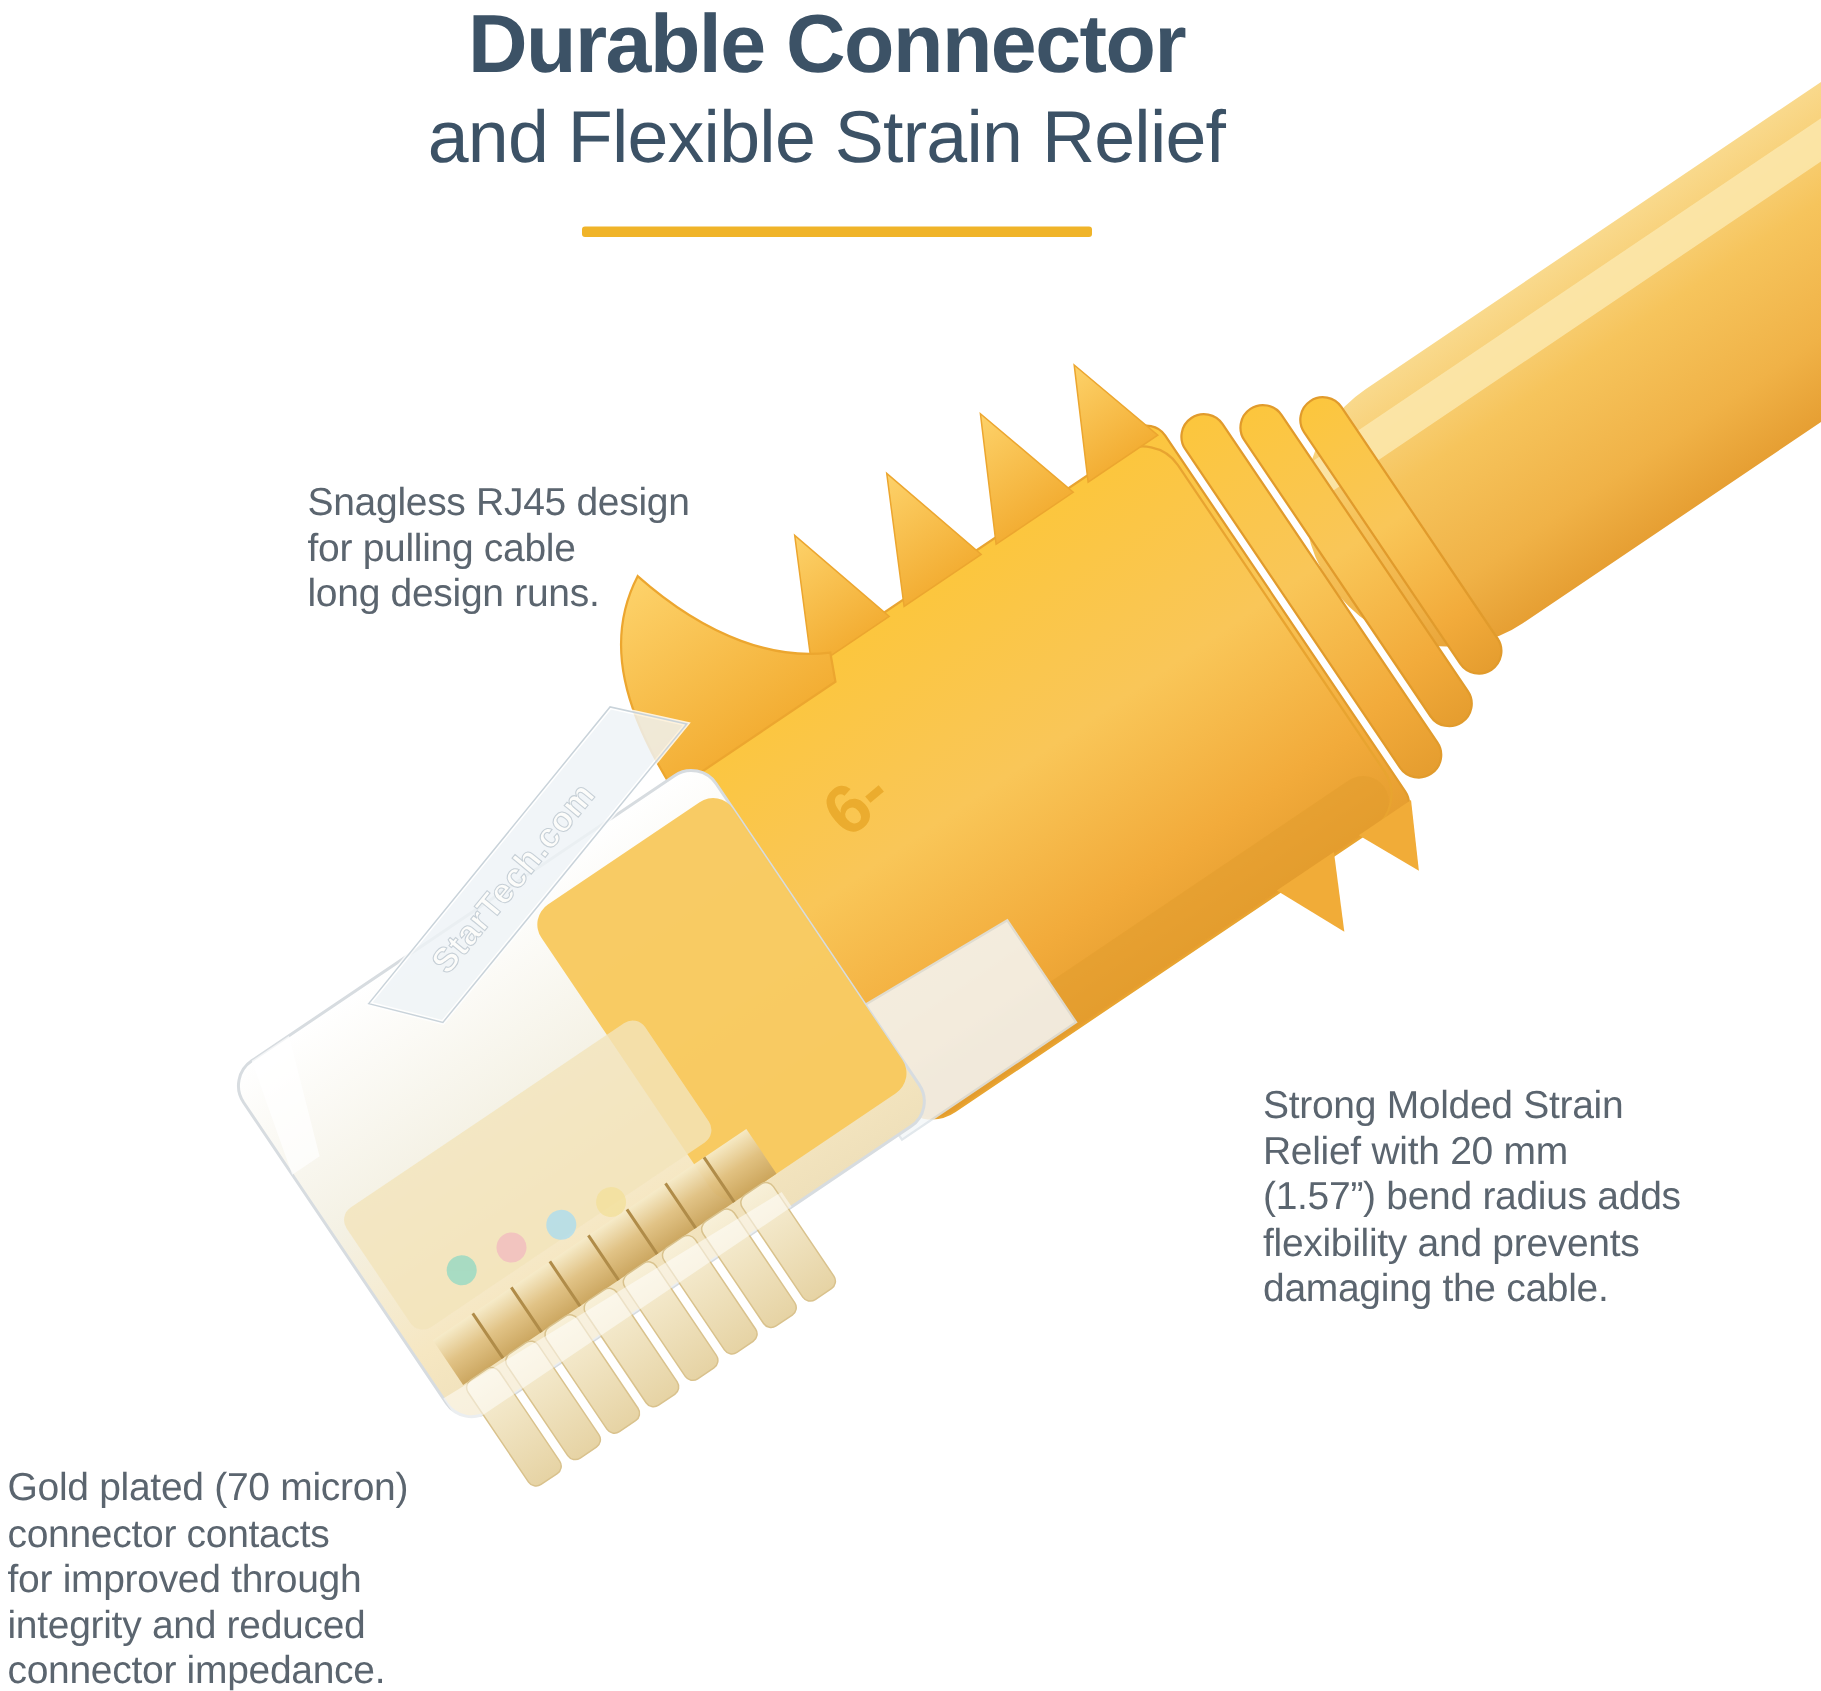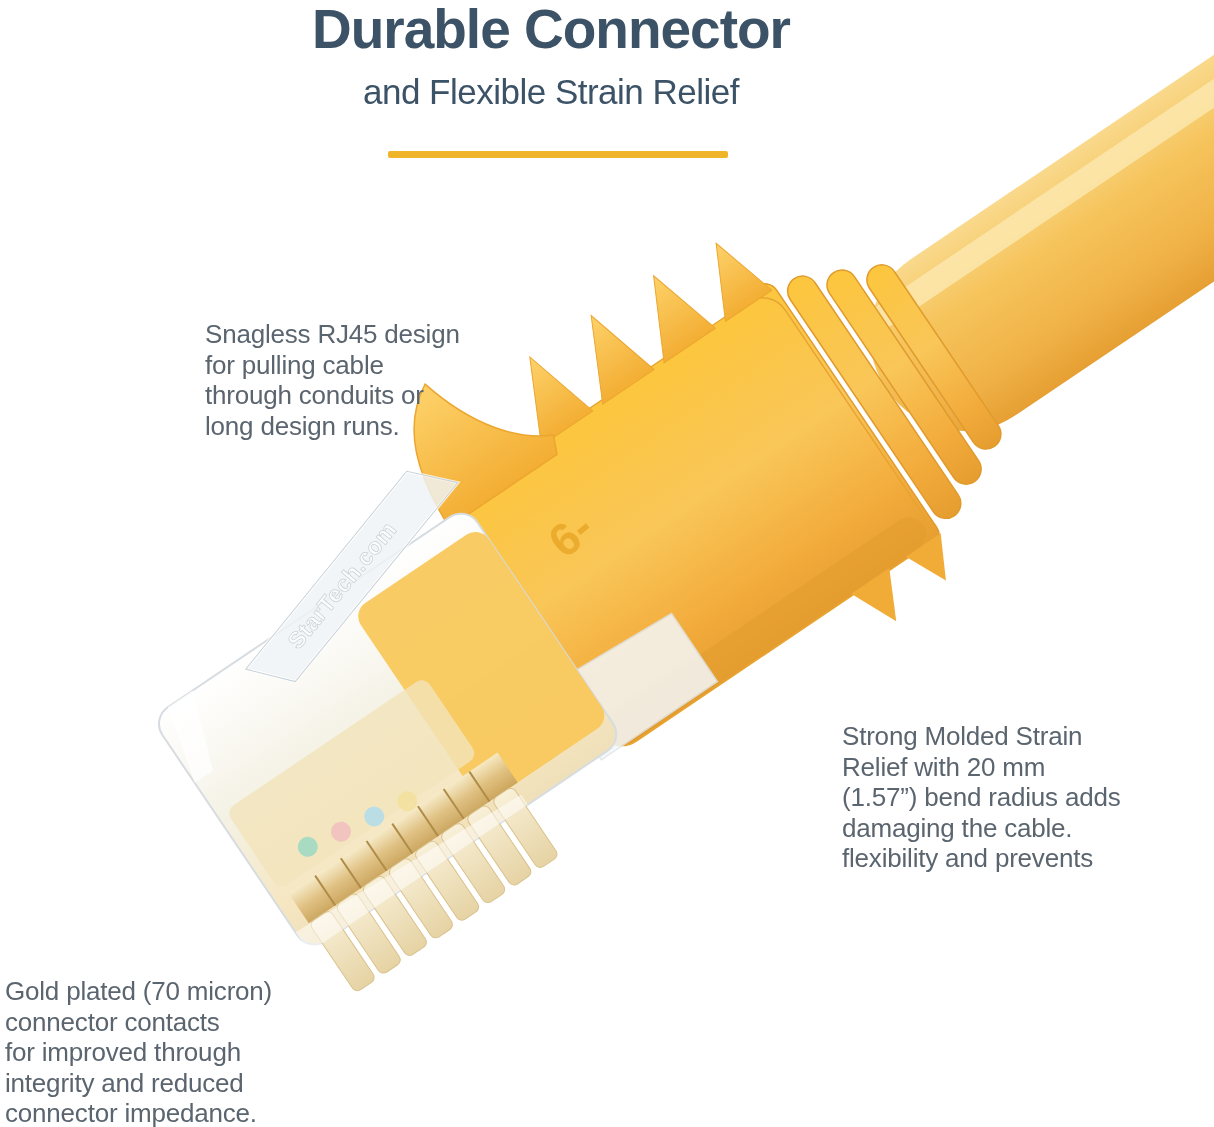--- a/index.html
+++ b/index.html
@@ -25,21 +25,21 @@
   }
   .title-line1 {
     display: block;
     font-size: 55px;
     font-weight: 700;
     line-height: 63px;
     letter-spacing: -1px;
   }
   .title-line2 {
     display: block;
-    font-size: 35px;
+    font-size: 49px;
     font-weight: 400;
     line-height: 62px;
     letter-spacing: -0.5px;
   }
   .title-underline {
     position: absolute;
     left: 388px; top: 151px;
     width: 340px; height: 7px;
     background: #f0b429;
     border-radius: 2px;
@@ -171,30 +171,29 @@
 
   <div class="title-block">
     <span class="title-line1">Durable Connector</span>
     <span class="title-line2">and Flexible Strain Relief</span>
   </div>
   <div class="title-underline"></div>
 
   <div class="note note-snagless">
     <span>Snagless RJ45 design</span>
     <span>for pulling cable</span>
-    <span>through conduits or</span>
     <span>long design runs.</span>
   </div>
 
   <div class="note note-strain">
     <span>Strong Molded Strain</span>
     <span>Relief with 20 mm</span>
     <span>(1.57”) bend radius adds</span>
+    <span>flexibility and prevents</span>
     <span>damaging the cable.</span>
-    <span>flexibility and prevents</span>
   </div>
 
   <div class="note note-gold">
     <span>Gold plated (70 micron)</span>
     <span>connector contacts</span>
     <span>for improved through</span>
     <span>integrity and reduced</span>
     <span>connector impedance.</span>
   </div>
 

